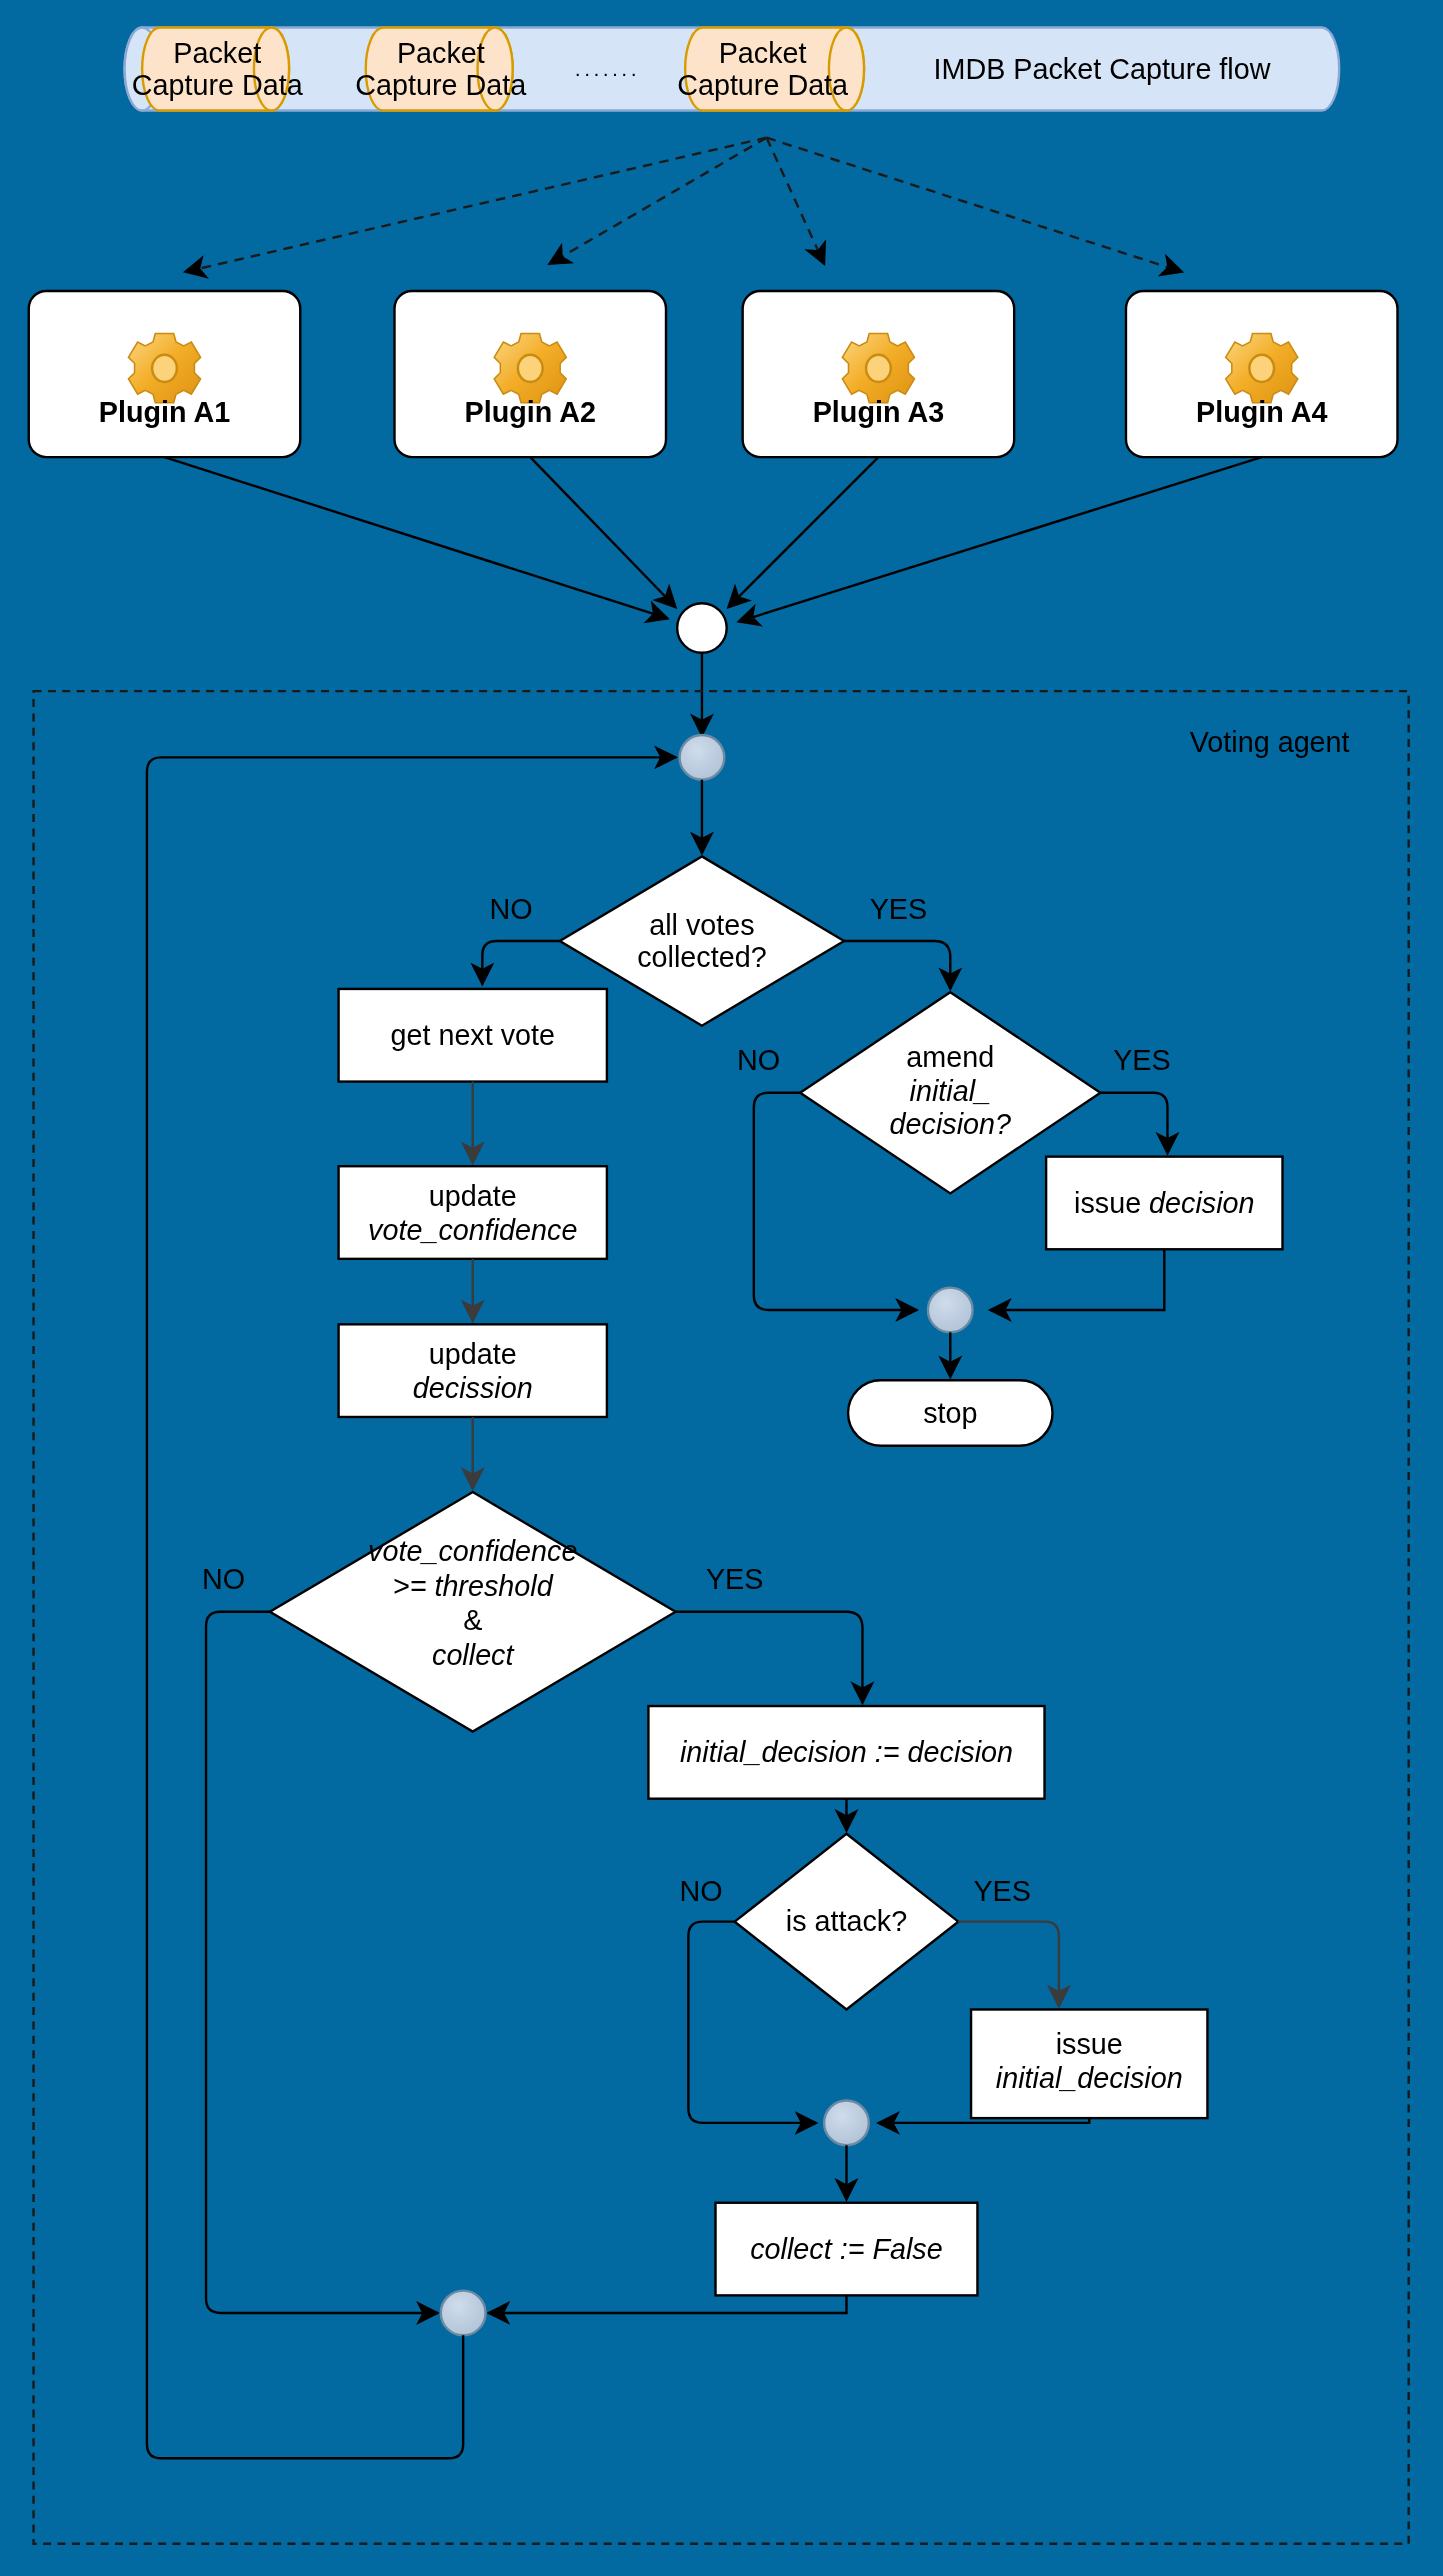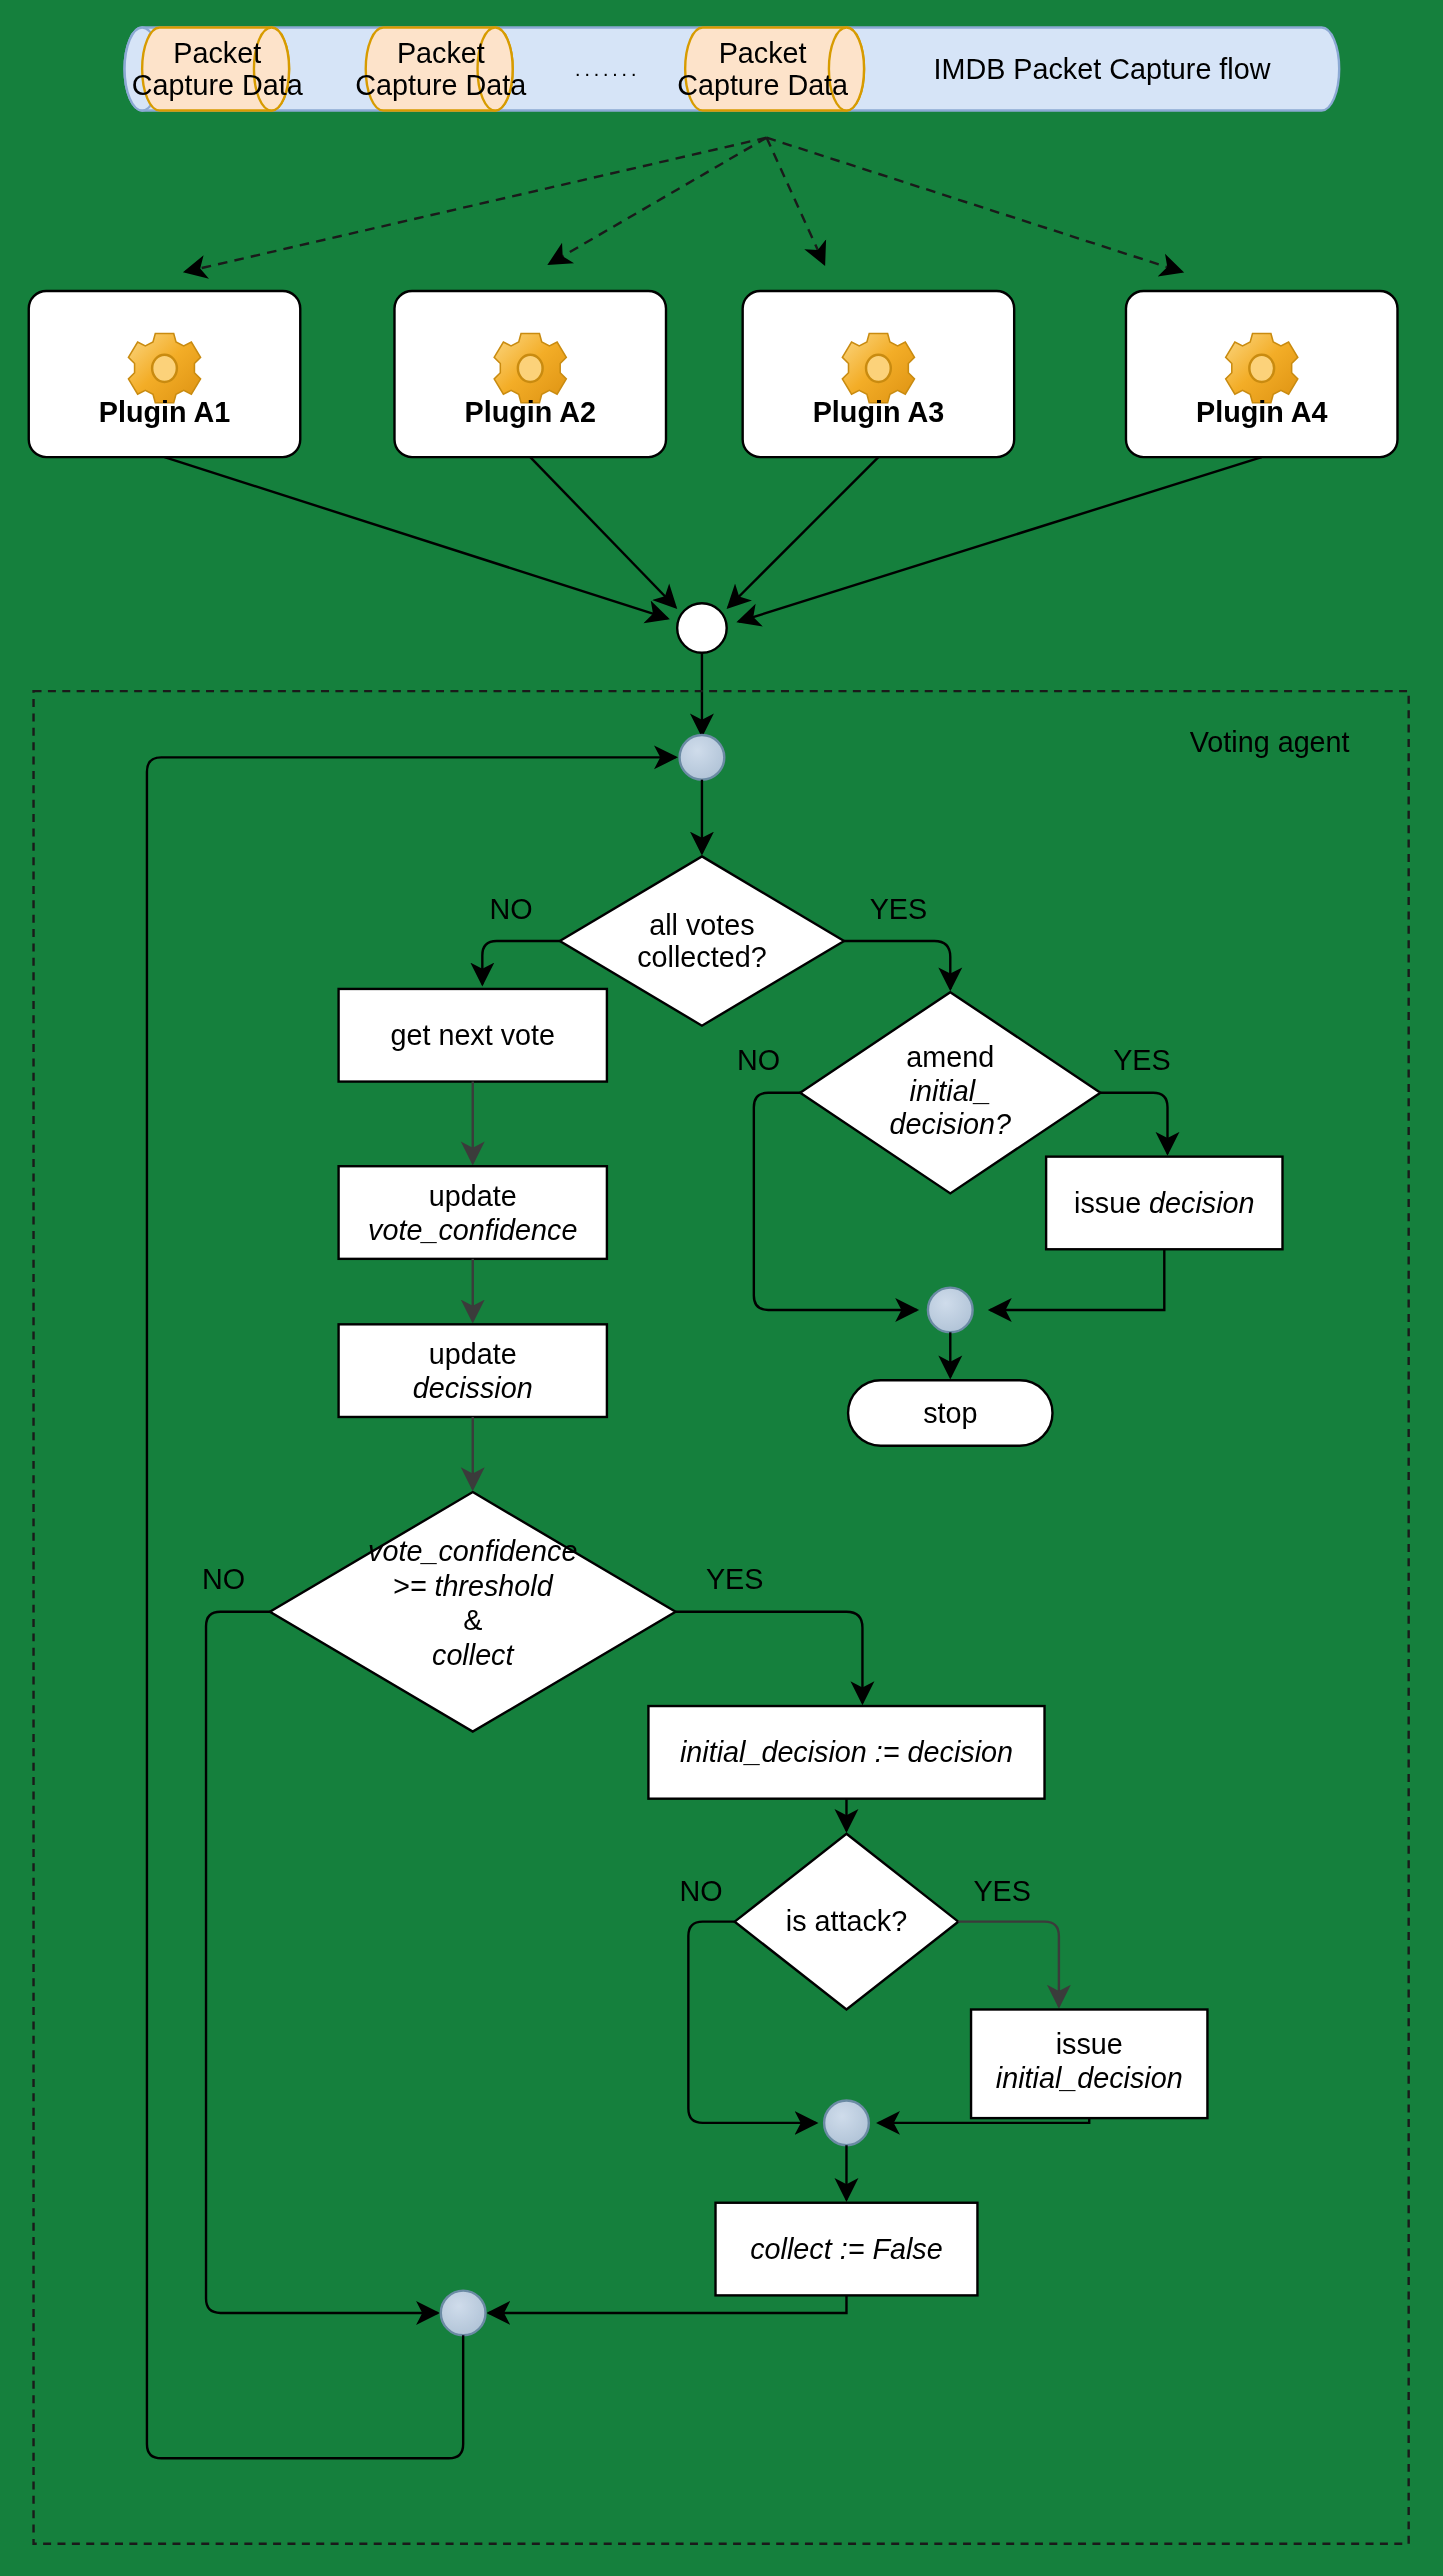--- a/index.html
+++ b/index.html
@@ -1,17 +1,17 @@
 <!DOCTYPE html>
 <html style="font-size:12.8px"><head>
 <meta charset="utf-8">
 <style>
   html,body{margin:0;padding:0;background:#ffffff;}
   body{font-family:"Liberation Sans",sans-serif;}
-  #stage{position:relative;width:1443px;height:2576px;background:#15803d;overflow:hidden;text-align:center;}
+  #stage{position:relative;width:1443px;height:2576px;background:#0369a1;overflow:hidden;text-align:center;}
   svg#canvas{position:absolute;left:0;top:0;width:1443px;height:2576px;}
   .lbl{font-family:"Liberation Sans",sans-serif;fill:#000;}
   .t26{font-size:36px;}
   .ital{font-style:italic;}
   .bold{font-weight:bold;}
   .mid{text-anchor:middle;}
   .end{text-anchor:end;}
   .stroke-blk{stroke:#000;fill:none;stroke-width:3;}
   .stroke-gry{stroke:#3b3b3b;fill:none;stroke-width:3;}
   .dashedbox{stroke:#1a1a1a;fill:none;stroke-width:3;stroke-dasharray:10 8;}

